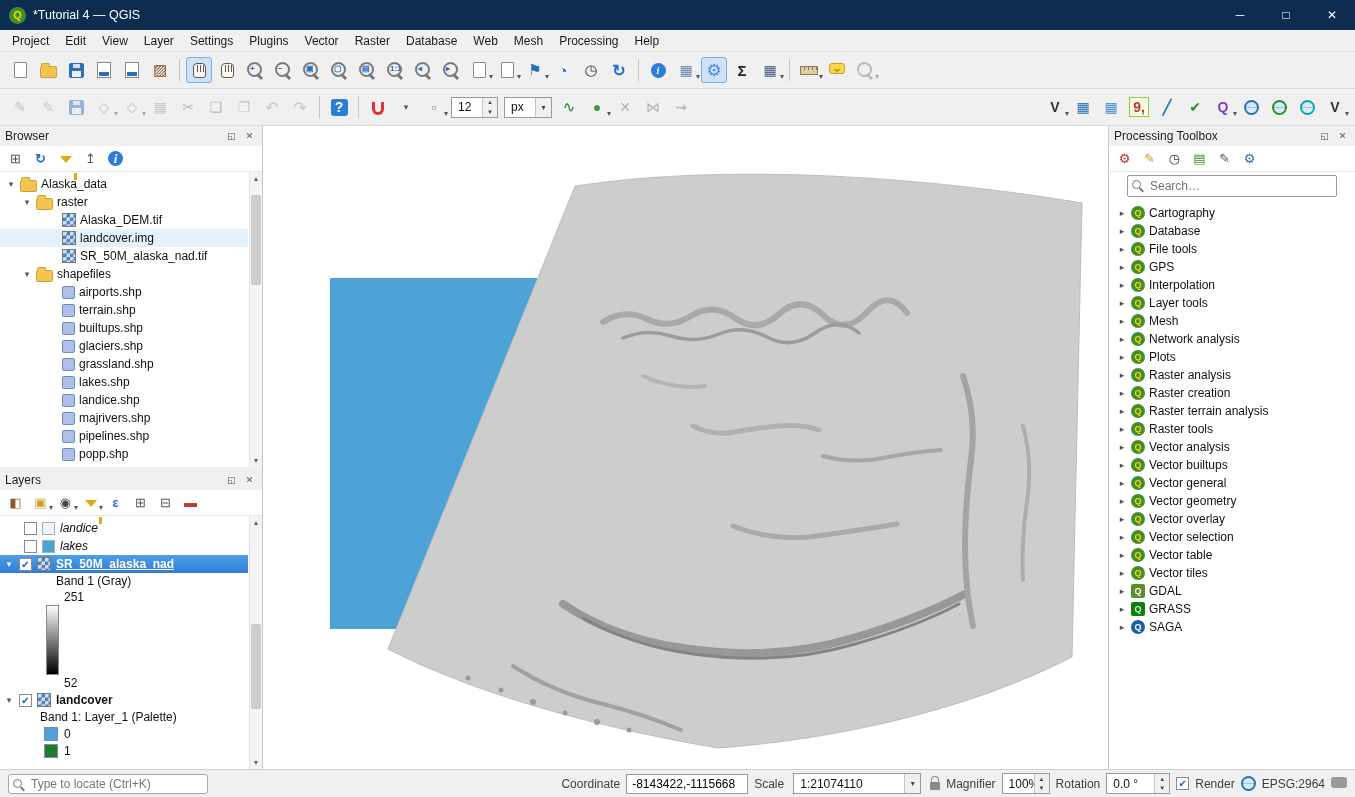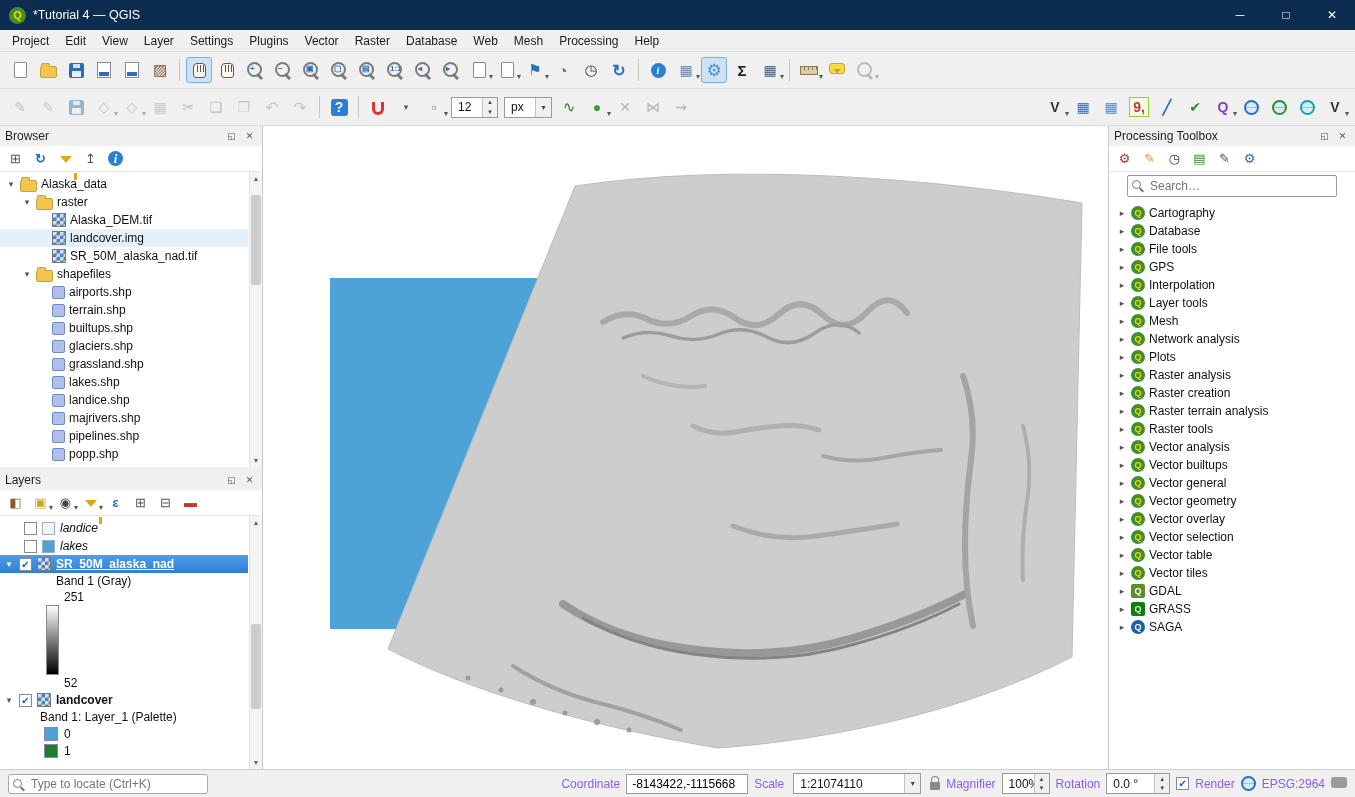--- a/index.html
+++ b/index.html
@@ -89,21 +89,21 @@
 
 
 .vscroll{position:absolute;top:0;right:0;bottom:0;width:13px;background:#f4f4f4;border-left:1px solid #e2e2e2;display:flex;flex-direction:column;align-items:center}
 .sarr{font-size:7px;color:#666;height:13px;display:flex;align-items:center}
 .strack{position:relative;flex:1;width:100%}
 .sthumb{position:absolute;left:1px;right:1px;background:#cdcdcd;border-radius:2px}
 
 
 .trow{height:18px;display:flex;align-items:center;gap:4px;padding-left:6px}
 .trow[data-d="1"]{padding-left:22px}
-.trow[data-d="2"]{padding-left:38px}
+.trow[data-d="2"]{padding-left:48px}
 .trow[data-hl="1"]{background:#e4f1fb}
 .arr{width:10px;font-size:9px;color:#555;text-align:center;flex:0 0 10px}
 .lbl{white-space:nowrap}
 
 
 .lrow{height:18px;display:flex;align-items:center;gap:5px}
 .lrow .cb{width:13px;height:13px;border:1px solid #8a8a8a;background:#fff;display:flex;align-items:center;justify-content:center;font-size:10px;color:#1a62c8;flex:0 0 13px}
 .lswatch{width:13px;height:13px;border:1px solid #9ab0c4;flex:0 0 13px}
 .lname.it{font-style:italic}
 .lrow.sel{background:linear-gradient(#4f9ee8,#2f7ed6)}
@@ -129,21 +129,21 @@
 .ptree{flex:1;overflow:hidden;padding-top:4px}
 .ptree .trow{padding-left:8px}
 
 
 .statusbar{position:absolute;left:0;right:0;bottom:0;height:28px;background:#f0f0f0;border-top:1px solid #cfcfcf;
  display:flex;align-items:center;gap:6px;padding:0 8px}
 .locate{position:relative}
 .locate input{width:200px;height:20px;border:1px solid #a8a8a8;border-radius:3px;background:#fff;padding:0 6px 0 22px;font:12px "Liberation Sans",sans-serif;color:#555}
 .locate .mini-zoom{top:5px}
 .scluster{margin-left:auto;display:flex;align-items:center;gap:6px}
-.sb-label{color:#8b5cf6}
+.sb-label{color:#404040}
 .sb-input{height:20px;border:1px solid #9a9a9a;background:#fff;padding:0 5px;font:12px "Liberation Sans",sans-serif;width:122px}
 .padlock{width:10px;height:8px;background:#8a8a8a;border-radius:1px;position:relative;margin-top:5px}
 .padlock::before{content:"";position:absolute;left:1px;top:-6px;width:6px;height:6px;border:1.5px solid #8a8a8a;border-bottom:none;border-radius:4px 4px 0 0}
 .sb-globe{width:15px;height:15px;border:2px solid #2a6fbd;border-radius:50%;background:#d6ebf7;
  background-image:linear-gradient(transparent 42%,#9cc4e0 42% 58%,transparent 58%)}
 .sb-bubble{width:16px;height:11px;background:#9a9a9a;border-radius:3px;position:relative;margin-bottom:2px}
 .sb-bubble::after{content:"";position:absolute;left:3px;bottom:-4px;border:4px solid transparent;border-top-color:#9a9a9a}
 .cb13{width:13px;height:13px;border:1px solid #8a8a8a;background:#fff;display:flex;align-items:center;justify-content:center;font-size:10px;color:#1a62c8}
 </style>
 </head>

